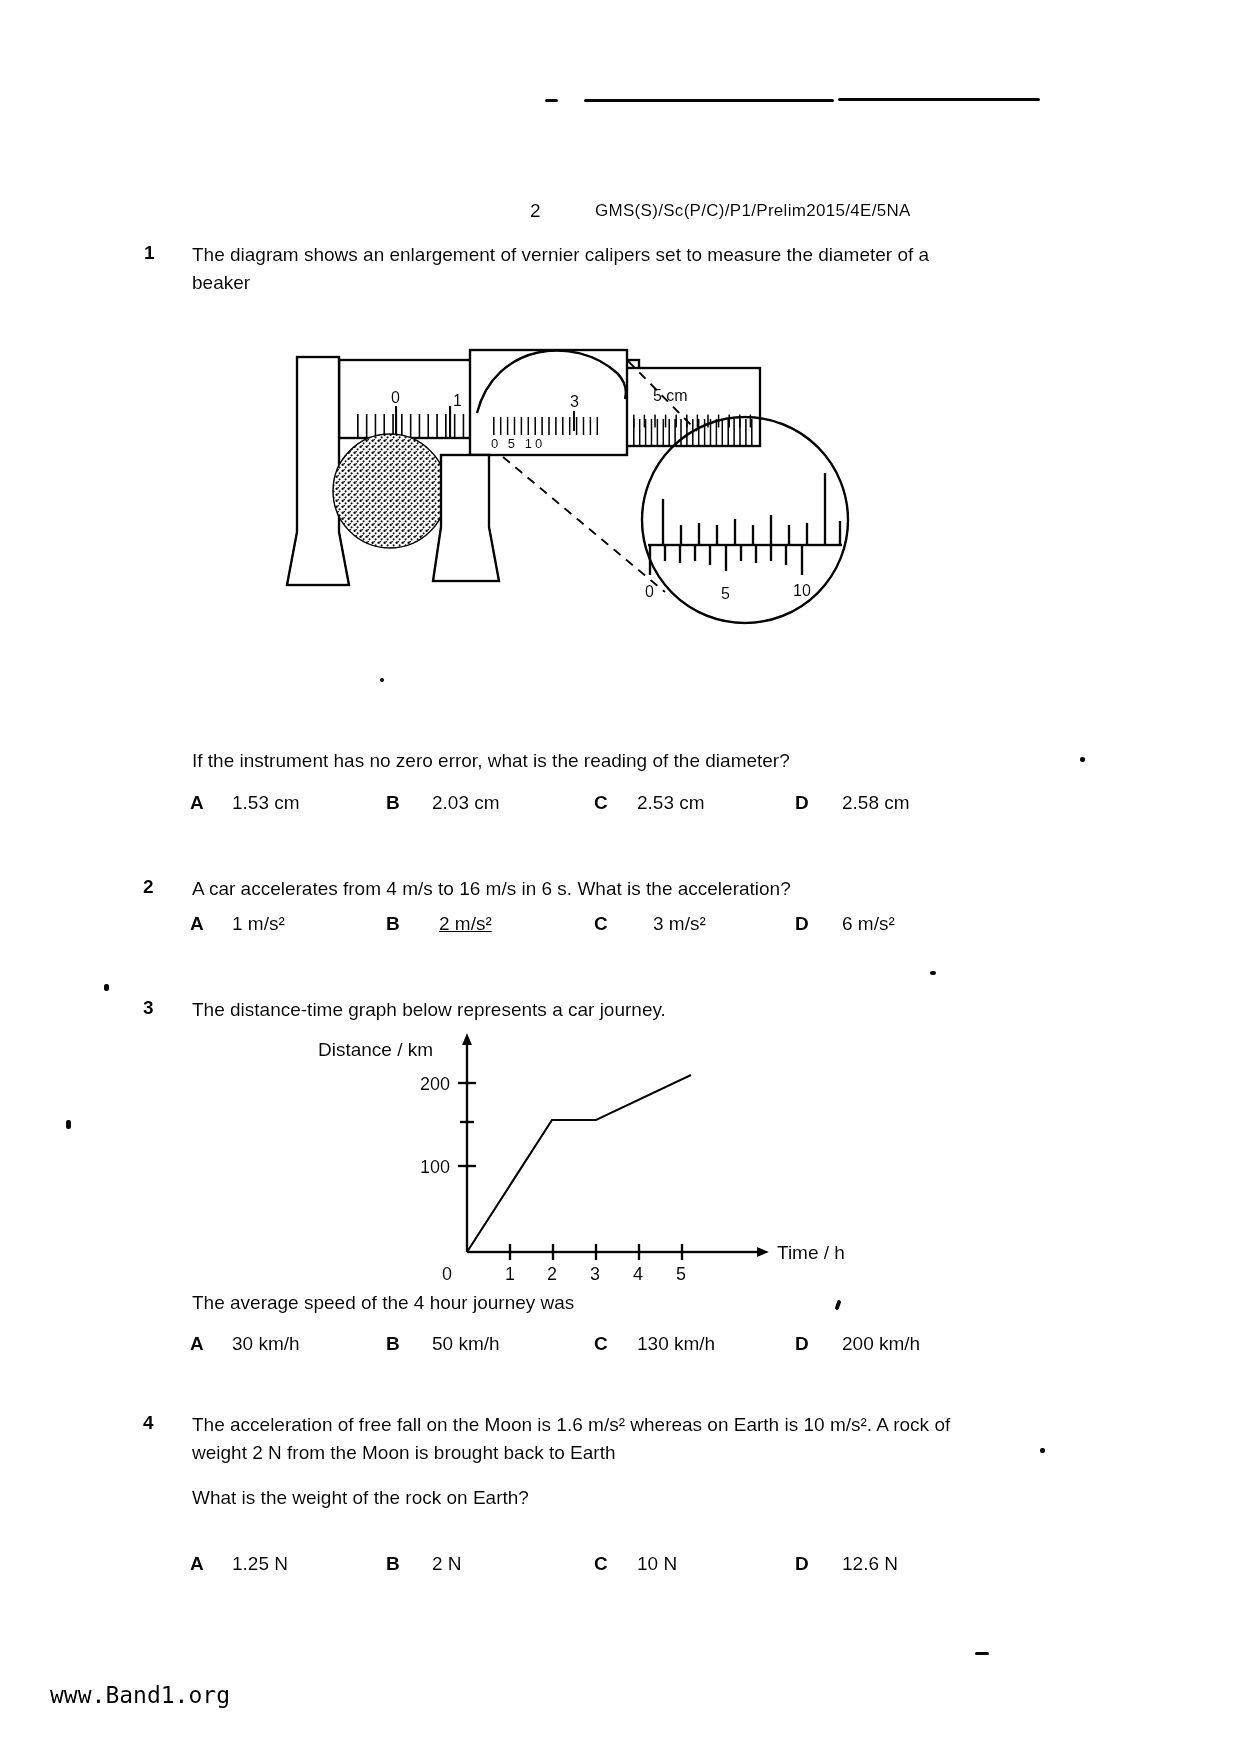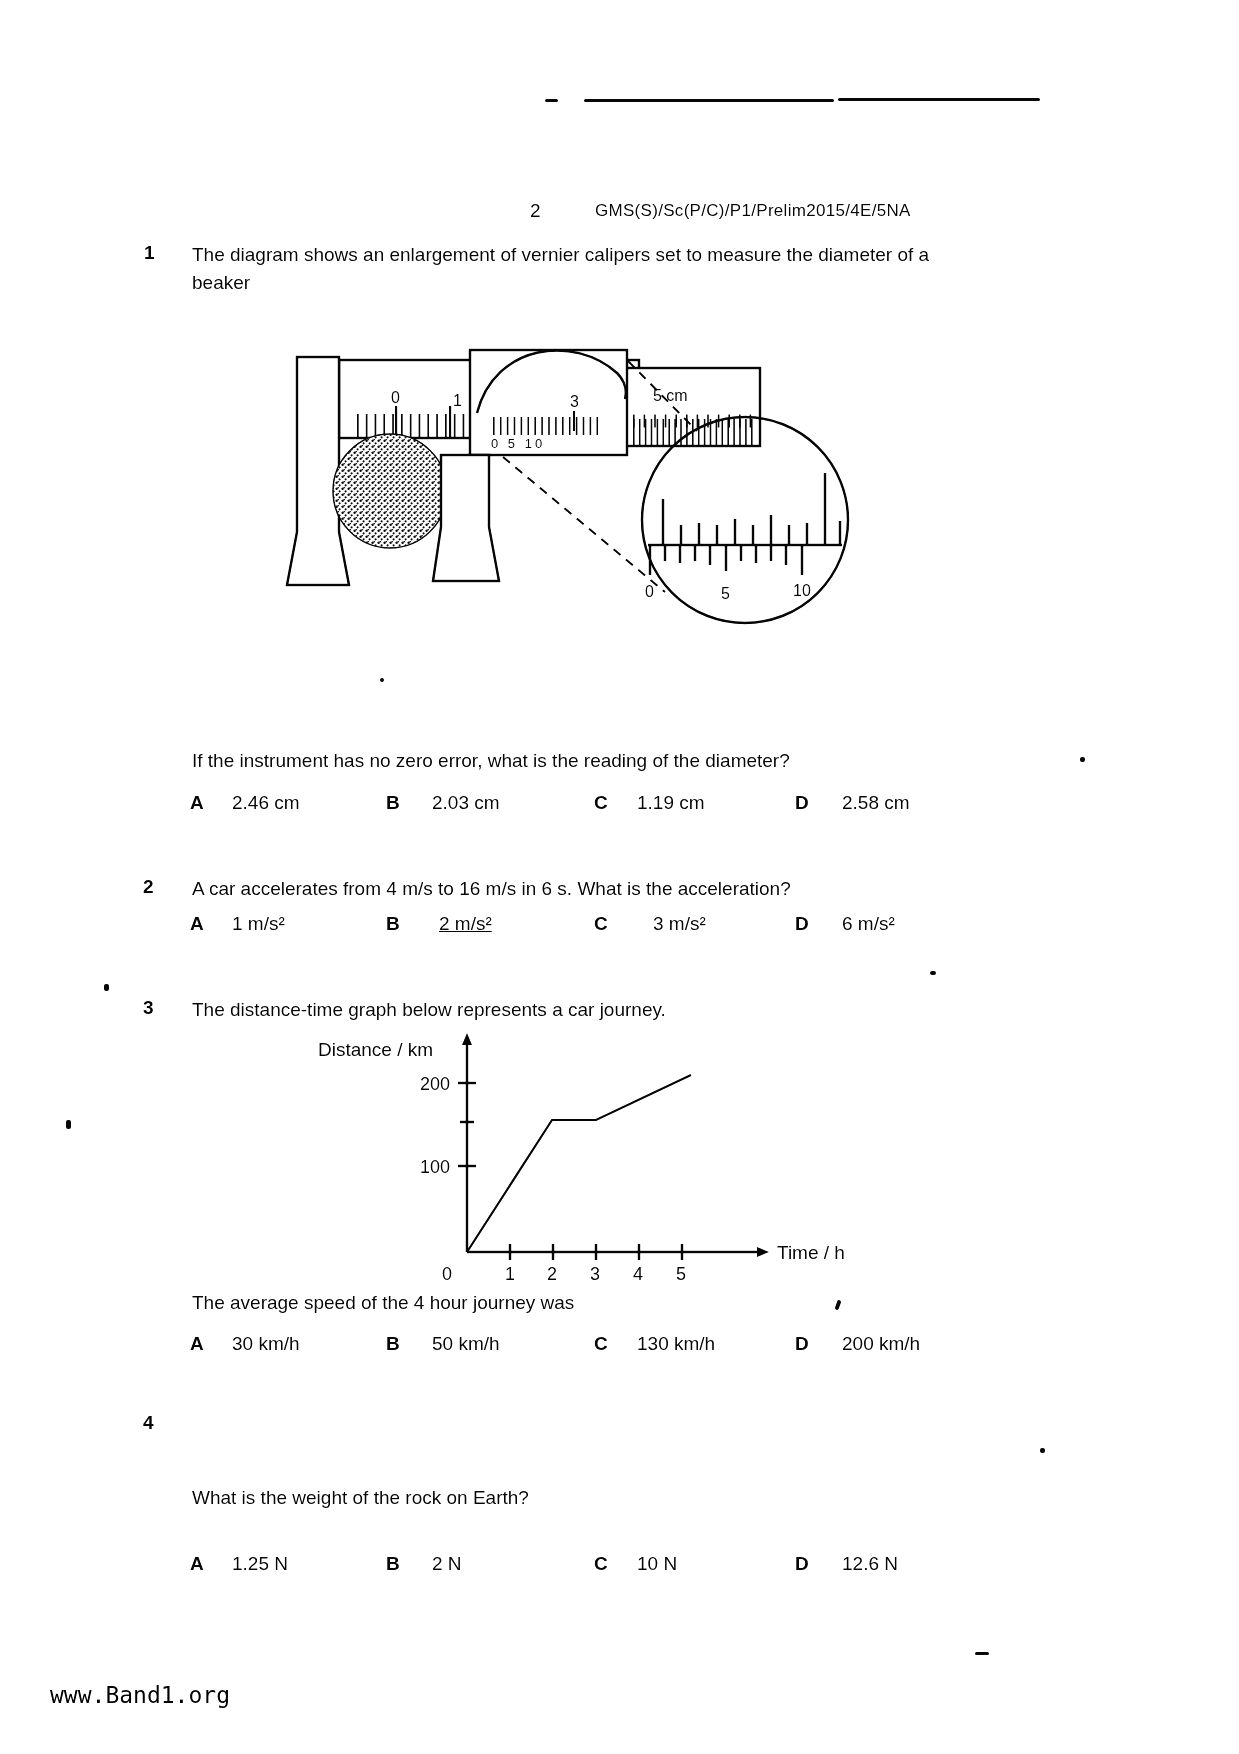--- a/index.html
+++ b/index.html
@@ -116,25 +116,25 @@
       <line x1="557" y1="250" x2="557" y2="280"></line>
     </g>
     <text x="400" y="302" font-size="16">0</text>
     <text x="476" y="304" font-size="16">5</text>
     <text x="548" y="301" font-size="16">10</text>
   </svg>
 
   <div class="abs prompt" style="left:192px;top:750px;text-align:center;">If the instrument has no zero error, what is the reading of the diameter?</div>
   <div class="abs optrow" style="left:190px;top:792px;width:950px;">
     <span class="olab" style="left:0px;">A</span>
-    <span class="oval" style="left:42px;">2.46 cm</span>
+    <span class="oval" style="left:42px;">1.53 cm</span>
     <span class="olab" style="left:196px;">B</span>
     <span class="oval" style="left:242px;">2.03 cm</span>
     <span class="olab" style="left:404px;">C</span>
-    <span class="oval" style="left:447px;">1.19 cm</span>
+    <span class="oval" style="left:447px;">2.53 cm</span>
     <span class="olab" style="left:605px;">D</span>
     <span class="oval" style="left:652px;">2.58 cm</span>
   </div>
 
   <span class="abs qnum" style="left:143px;top:876px;">2</span>
   <div class="abs qtext" style="left:192px;top:875px;width:760px;">A car accelerates from 4 m/s to 16 m/s in 6 s. What is the acceleration?</div>
   <div class="abs optrow" style="left:190px;top:913px;width:950px;">
     <span class="olab" style="left:0px;">A</span>
     <span class="oval" style="left:42px;">1 m/s²</span>
     <span class="olab" style="left:196px;">B</span>
@@ -185,20 +185,21 @@
     <span class="oval" style="left:42px;">30 km/h</span>
     <span class="olab" style="left:196px;">B</span>
     <span class="oval" style="left:242px;">50 km/h</span>
     <span class="olab" style="left:404px;">C</span>
     <span class="oval" style="left:447px;">130 km/h</span>
     <span class="olab" style="left:605px;">D</span>
     <span class="oval" style="left:652px;">200 km/h</span>
   </div>
 
   <span class="abs qnum" style="left:143px;top:1412px;">4</span>
+  <div class="abs qtext" style="left:192px;top:1411px;width:770px;">The acceleration of free fall on the Moon is 1.6 m/s² whereas on Earth is 10 m/s². A rock of weight 2 N from the Moon is brought back to Earth</div>
   <div class="abs prompt" style="left:192px;top:1487px;">What is the weight of the rock on Earth?</div>
   <div class="abs optrow" style="left:190px;top:1553px;width:950px;">
     <span class="olab" style="left:0px;">A</span>
     <span class="oval" style="left:42px;">1.25 N</span>
     <span class="olab" style="left:196px;">B</span>
     <span class="oval" style="left:242px;">2 N</span>
     <span class="olab" style="left:404px;">C</span>
     <span class="oval" style="left:447px;">10 N</span>
     <span class="olab" style="left:605px;">D</span>
     <span class="oval" style="left:652px;">12.6 N</span>

